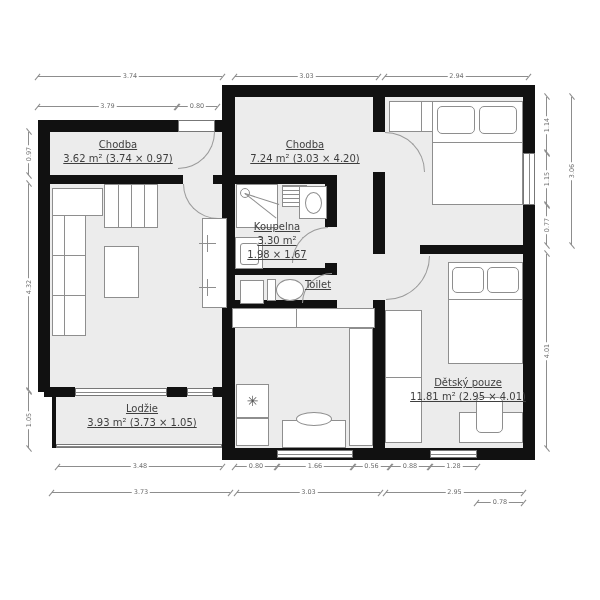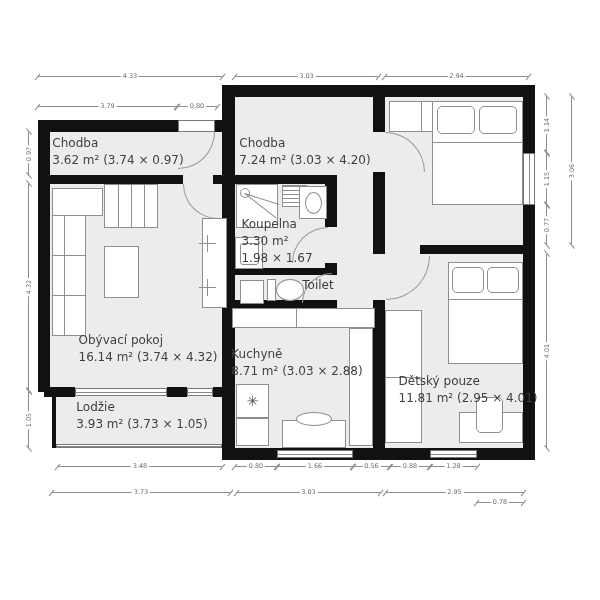--- a/index.html
+++ b/index.html
@@ -12,22 +12,22 @@
   .win-v{background:linear-gradient(#888,#888) center/1px 100% no-repeat,#fff;}
   .f{position:absolute;background:#fff;border:1px solid #8e8e8e;box-sizing:border-box;}
   .rnd{border-radius:5px;}
   .oval{border-radius:50%;}
   .il{position:absolute;background:#8e8e8e;}
   .arc{position:absolute;box-sizing:border-box;border:1px solid #9a9a9a;background:transparent;}
   .arc.se{border-radius:0 0 100% 0;border-top:none;border-left:none;}
   .arc.sw{border-radius:0 0 0 100%;border-top:none;border-right:none;}
   .arc.ne{border-radius:0 100% 0 0;border-bottom:none;border-left:none;}
   .arc.nw{border-radius:100% 0 0 0;border-bottom:none;border-right:none;}
-  .room-label{position:absolute;transform:translate(-50%,-50%);text-align:left;
-              font-size:12px;color:#3f3f3f;line-height:1.4;white-space:nowrap;}
+  .room-label{position:absolute;transform:translate(-50%,-50%);text-align:center;
+              font-size:10px;color:#3f3f3f;line-height:1.4;white-space:nowrap;text-decoration:underline;}
   .dimh{position:absolute;height:0;border-top:1px solid #8d8d8d;}
   .dimh::before,.dimh::after{content:"";position:absolute;top:-4px;width:1px;height:8px;background:#8d8d8d;transform:rotate(40deg);}
   .dimh::before{left:-1px;}
   .dimh::after{right:-1px;}
   .dimv{position:absolute;width:0;border-left:1px solid #8d8d8d;}
   .dimv::before,.dimv::after{content:"";position:absolute;left:-4px;width:8px;height:1px;background:#8d8d8d;transform:rotate(50deg);}
   .dimv::before{top:-1px;}
   .dimv::after{bottom:-1px;}
   .dlbl{position:absolute;left:50%;top:0;transform:translate(-50%,-55%);background:#fff;
         padding:0 2px;font-size:6.5px;color:#6e6e6e;line-height:1;white-space:nowrap;}
@@ -165,39 +165,31 @@
       <div>7.24 m² (3.03 × 4.20)</div>
   </div>
   <div class="room-label" style="left:277px;top:241px;">
     <div>Koupelna</div>
       <div>3.30 m²</div>
       <div>1.98 × 1.67</div>
   </div>
   <div class="room-label" style="left:318px;top:285px;">
     <div>Toilet</div>
   </div>
-  <div class="room-label" style="left:148px;top:349px;">
-    <div>Obývací pokoj</div>
-      <div>16.14 m² (3.74 × 4.32)</div>
-  </div>
-  <div class="room-label" style="left:297px;top:363px;">
-    <div>Kuchyně</div>
-      <div>8.71 m² (3.03 × 2.88)</div>
-  </div>
   <div class="room-label" style="left:468px;top:390px;">
     <div>Dětský pouze</div>
       <div>11.81 m² (2.95 × 4.01)</div>
   </div>
   <div class="room-label" style="left:142px;top:416px;">
     <div>Lodžie</div>
       <div>3.93 m² (3.73 × 1.05)</div>
   </div>
 
   <div class="dimh" style="left:38px;top:76px;width:184px;">
-      <span class="dlbl">4.33</span>
+      <span class="dlbl">3.74</span>
     </div>
   <div class="dimh" style="left:235px;top:76px;width:143px;">
       <span class="dlbl">3.03</span>
     </div>
   <div class="dimh" style="left:385px;top:76px;width:143px;">
       <span class="dlbl">2.94</span>
     </div>
   <div class="dimh" style="left:38px;top:106px;width:139px;">
       <span class="dlbl">3.79</span>
     </div>

